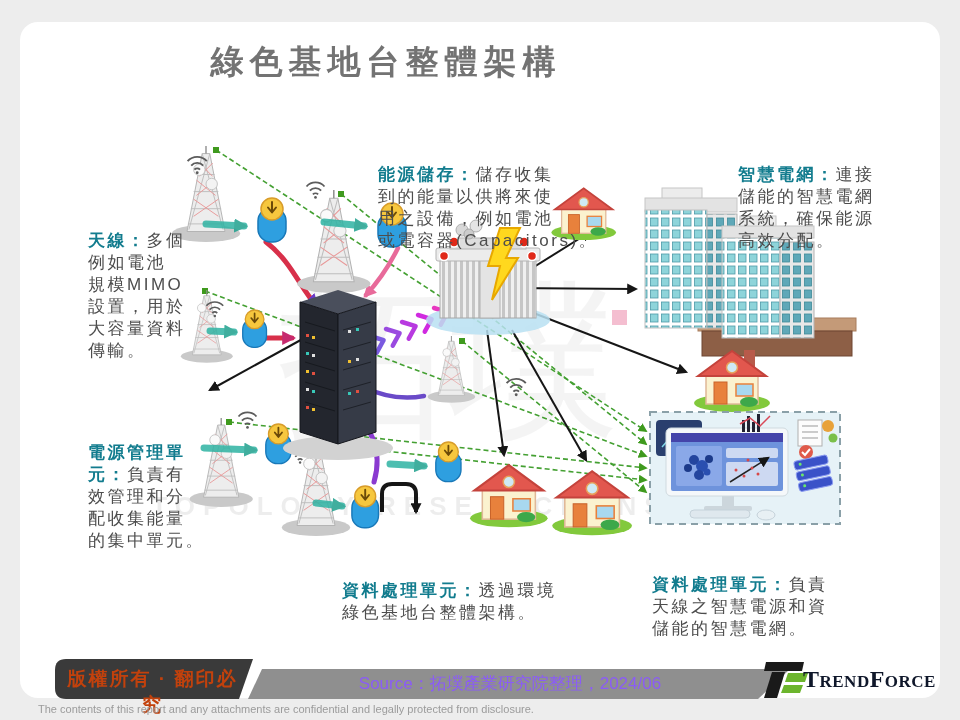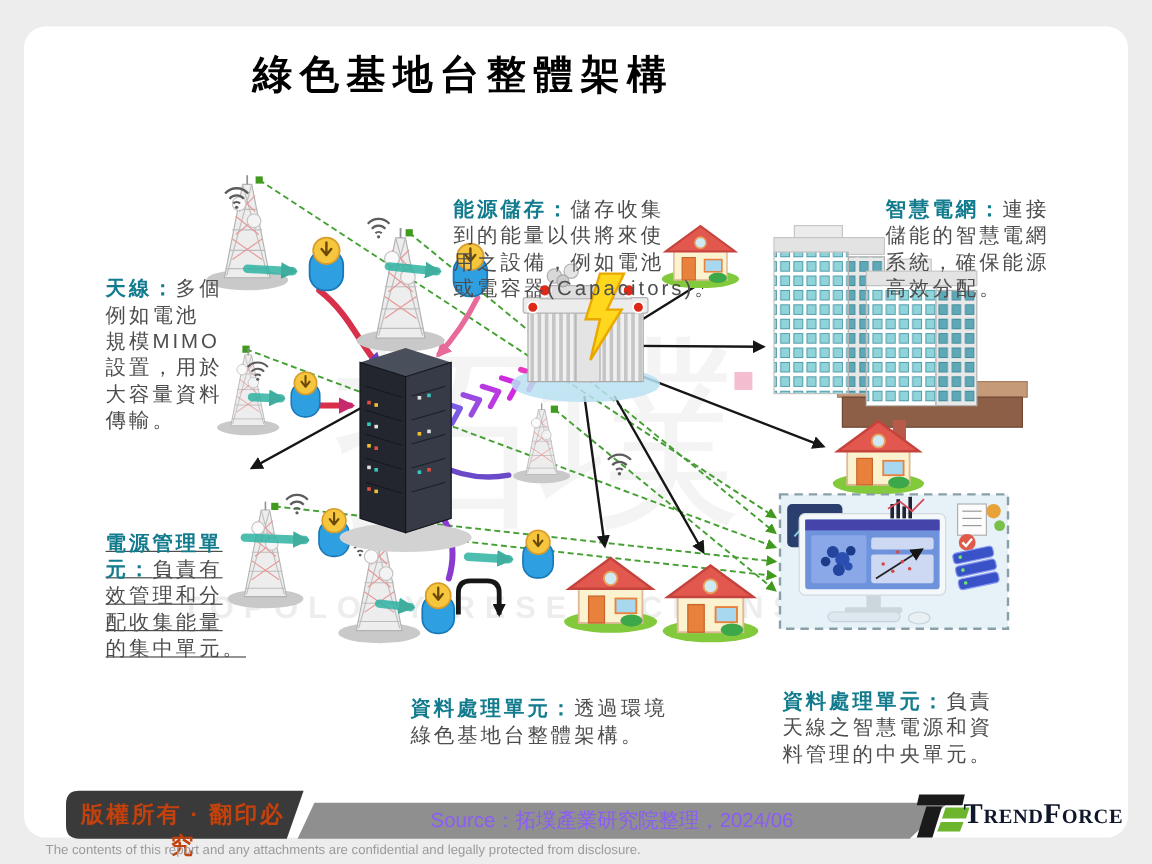--- a/index.html
+++ b/index.html
@@ -8,33 +8,33 @@
     background:#ededed;
     font-family:"Liberation Sans","DejaVu Sans",sans-serif;
   }
   .card{
     position:absolute;left:20px;top:22px;width:920px;height:676px;
     background:#ffffff;border-radius:18px;
   }
   .page-title{
     position:absolute;left:0;top:40px;width:772px;text-align:center;
     font-family:"Liberation Serif","DejaVu Serif",serif;
-    font-size:33px;font-weight:bold;color:#000000;letter-spacing:6px;
+    font-size:33px;font-weight:bold;color:#737373;letter-spacing:6px;
     z-index:20;
   }
   .ann{
     position:absolute;z-index:20;
     font-size:17px;line-height:22px;letter-spacing:2.5px;
     color:#4d4d4d;white-space:pre-line;margin-top:44px;
   }
   .ann .ann-h{color:#127c8e;font-weight:bold;}
   .ann-antenna{left:88px;top:186px;width:130px;}
   .ann-storage{left:378px;top:120px;width:230px;}
   .ann-grid{left:738px;top:120px;width:180px;}
-  .ann-pmu{left:88px;top:398px;width:130px;text-decoration:underline;}
+  .ann-pmu{left:88px;top:398px;width:130px;}
   .ann-harvest{left:342px;top:536px;width:240px;}
   .ann-dpu{left:652px;top:530px;width:230px;}
   svg.stage{position:absolute;left:0;top:0;z-index:10;}
   .footer-copyright{
     position:absolute;left:60px;top:666px;width:185px;z-index:30;
     color:#c2410c;font-size:19px;font-weight:bold;letter-spacing:2px;
     text-align:center;
   }
   .footer-source{
     position:absolute;left:280px;top:672px;width:460px;z-index:30;
@@ -365,18 +365,18 @@
 元：</span><span class="ann-b">負責有
 效管理和分
 配收集能量
 的集中單元。</span></div>
 
 <div class="ann ann-harvest"><span class="ann-h">資料處理單元：</span><span class="ann-b">透過環境
 綠色基地台整體架構。</span></div>
 
 <div class="ann ann-dpu"><span class="ann-h">資料處理單元：</span><span class="ann-b">負責
 天線之智慧電源和資
-料管理的中央單元。</span></div>
+儲能的智慧電網。</span></div>
 
 <div class="footer-copyright">版權所有 · 翻印必究</div>
 <div class="footer-source">Source：拓墣產業研究院整理，2024/06</div>
 <div class="brand-text">TrendForce</div>
 <div class="disclaimer">The contents of this report and any attachments are confidential and legally protected from disclosure.</div>
 
 </body></html>

